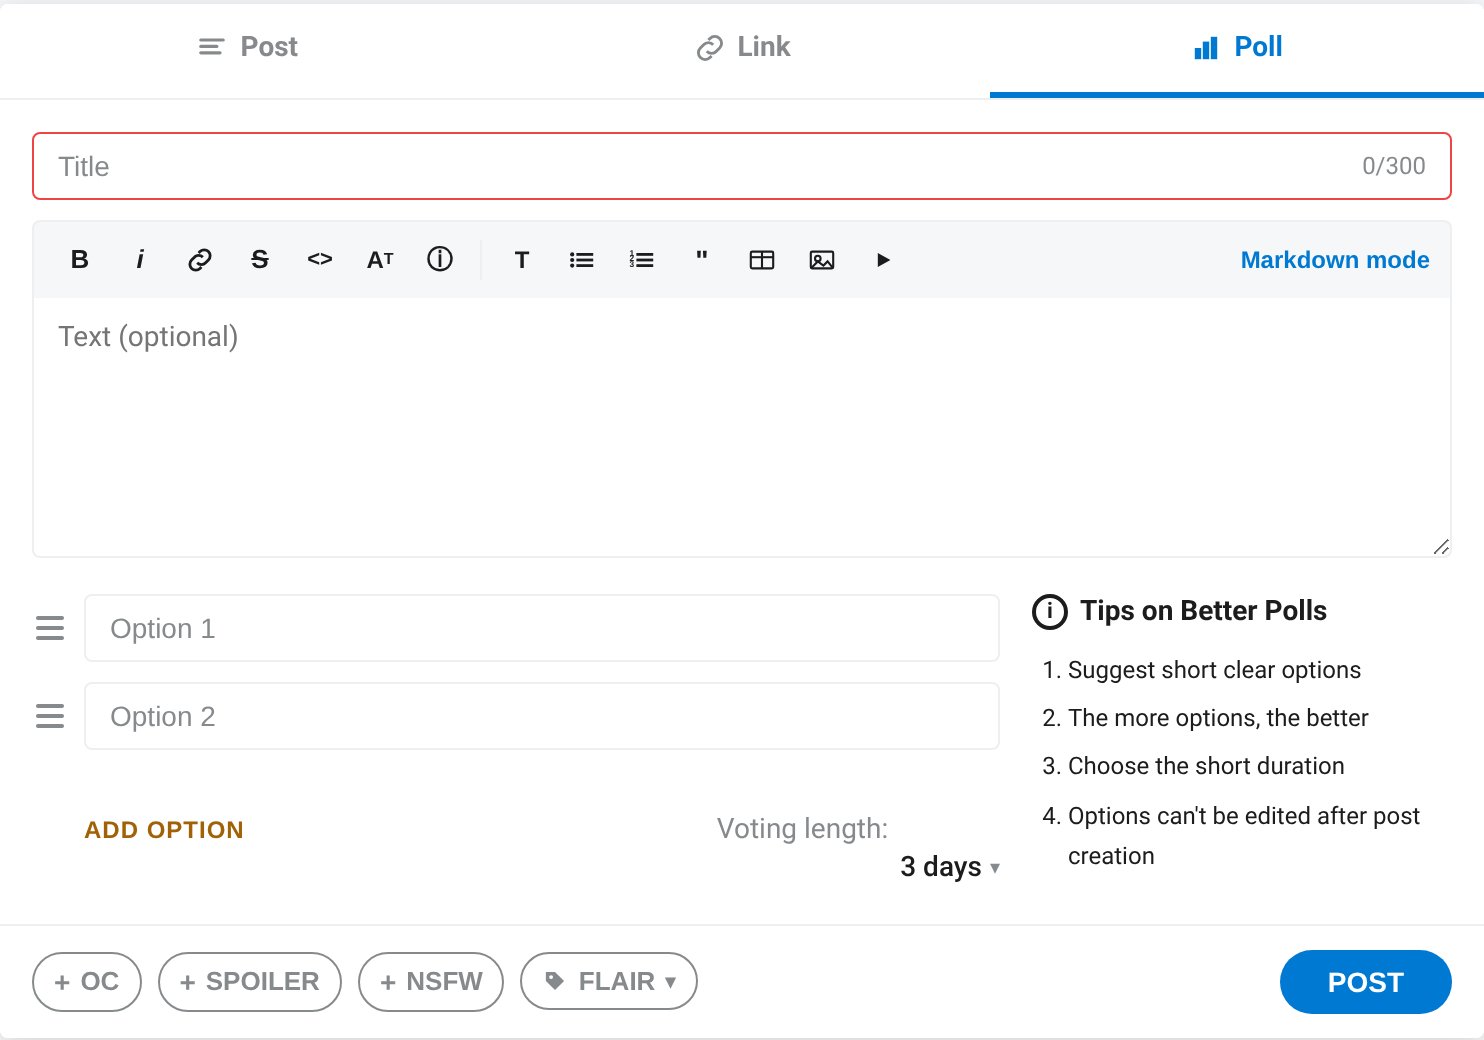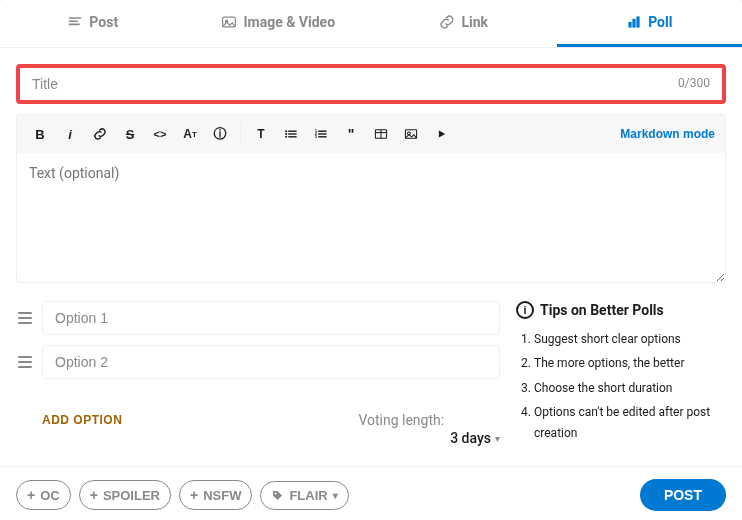--- a/index.html
+++ b/index.html
@@ -41,23 +41,24 @@
     }
     .tab.active {
       color: #0079d3;
       border-bottom: 3px solid #0079d3;
     }
     
     .content {
       padding: 16px;
     }
     .title-input-wrap {
-      border: 4px solid #ef4444;
+      border: 1px solid #ef4444;
       border-radius: 4px;
       display: flex;
+      align-items: center;
       padding: 8px 12px;
       margin-bottom: 10px;
       gap: 16px;
     }
     .title-input {
       flex: 1;
       border: none;
       outline: none;
       font-size: 14px;
       color: #1c1c1c;
@@ -294,28 +295,20 @@
 <div class="modal">
 
   <div class="tabs">
     <div class="tab">
       <svg width="16" height="16" viewBox="0 0 20 20" fill="currentColor">
         <rect x="2" y="4" width="16" height="2" rx="1"></rect>
           <rect x="2" y="8" width="12" height="2" rx="1"></rect>
           <rect x="2" y="12" width="14" height="2" rx="1"></rect>
       </svg>
       <span>Post</span>
-    </div>
-    <div class="tab">
-      <svg width="16" height="16" viewBox="0 0 20 20" fill="currentColor">
-        <rect x="2" y="4" width="16" height="12" rx="2" fill="none" stroke="currentColor" stroke-width="1.5"></rect>
-        <circle cx="7" cy="9" r="2"></circle>
-          <polyline points="2,16 7,10 11,14 14,11 18,16" stroke="currentColor" stroke-width="1.5" fill="none"></polyline>
-      </svg>
-      <span>Image &amp; Video</span>
     </div>
     <div class="tab">
       <svg width="16" height="16" viewBox="0 0 20 20" fill="none" stroke="currentColor" stroke-width="1.8">
         <path d="M8 12a4 4 0 006 0l2-2a4 4 0 00-6-6l-1 1"></path>
           <path d="M12 8a4 4 0 00-6 0l-2 2a4 4 0 006 6l1-1"></path>
       </svg>
       <span>Link</span>
     </div>
     <div class="tab active">
       <svg width="16" height="16" viewBox="0 0 20 20" fill="currentColor">

